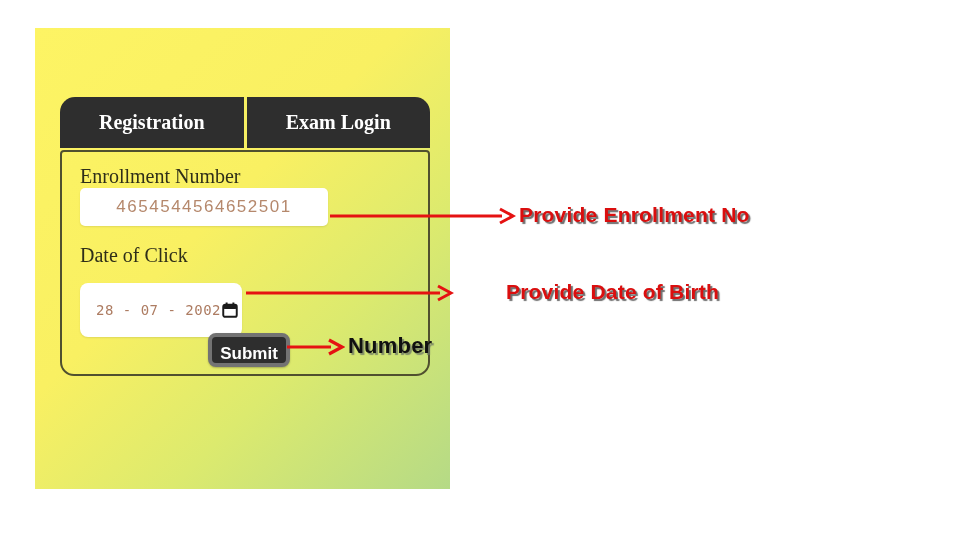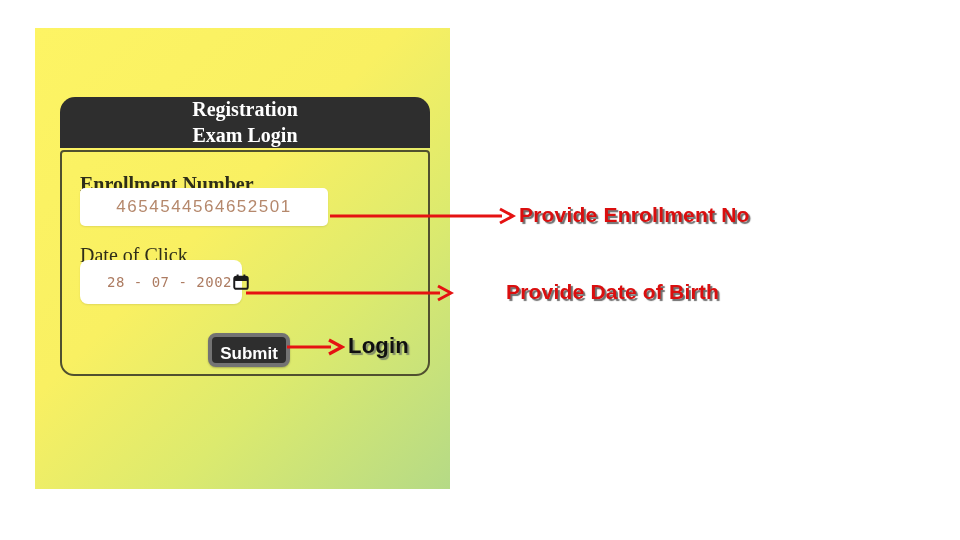--- a/index.html
+++ b/index.html
@@ -24,21 +24,20 @@
 
   
   .tabbar {
     position: absolute;
     left: 60px; top: 97px;
     width: 370px; height: 51px;
     background: #2e2e2e;
     border-radius: 15px 15px 0 0;
     display: flex;
     align-items: stretch;
-    flex-direction: column;
   }
   .tab {
     flex: 1;
     display: flex;
     align-items: center;
     justify-content: center;
     color: #ffffff;
     font-family: "Liberation Serif", serif;
     font-weight: bold;
     font-size: 20px;
@@ -59,21 +58,21 @@
     border-radius: 4px 4px 14px 14px;
   }
   .field-label {
     position: absolute;
     left: 18px;
     font-family: "Liberation Serif", serif;
     font-size: 20px;
     color: #2e2e19;
     white-space: nowrap;
   }
-  .label-enroll { top: 21px; font-weight: bold; }
+  .label-enroll { top: 13px; }
   .label-dob { top: 92px; }
 
   .enroll-input {
     position: absolute;
     left: 18px; top: 36px;
     width: 248px; height: 38px;
     box-sizing: border-box;
     border: none;
     border-radius: 5px;
     background: #ffffff;
@@ -81,28 +80,28 @@
     font-family: "Liberation Sans", sans-serif;
     font-size: 17px;
     letter-spacing: 1.5px;
     color: #b5886c;
     box-shadow: 0 1px 2px rgba(0,0,0,0.10);
     outline: none;
   }
 
   .date-input {
     position: absolute;
-    left: 18px; top: 108px;
-    width: 162px; height: 44px;
+    left: 18px; top: 131px;
+    width: 162px; height: 54px;
     box-sizing: border-box;
     background: #ffffff;
     border-radius: 8px;
     display: flex;
     align-items: center;
-    padding: 0 9px 0 27px;
+    padding: 0 9px 0 16px;
     box-shadow: 0 1px 2px rgba(0,0,0,0.10);
     cursor: text;
   }
   .date-text {
     flex: 1;
     font-family: "DejaVu Sans Mono", monospace;
     font-size: 14px;
     letter-spacing: 0.5px;
     color: #ad7c62;
     white-space: nowrap;
@@ -199,15 +198,15 @@
   <svg class="arrow" style="left:246px; top:283px;" width="208" height="20">
     <line x1="0" y1="10" x2="194" y2="10" stroke="#e51212" stroke-width="3"></line>
     <polyline points="192,3 205,10 192,17" fill="none" stroke="#e51212" stroke-width="3"></polyline>
   </svg>
   <div class="note note-red" style="left:458px; top:280px;margin-left:48px;">Provide Date of Birth</div>
 
   <svg class="arrow" style="left:287px; top:337px;" width="58" height="20">
     <line x1="0" y1="10" x2="44" y2="10" stroke="#e51212" stroke-width="3.2"></line>
     <polyline points="42,3 55,10 42,17" fill="none" stroke="#e51212" stroke-width="3.2"></polyline>
   </svg>
-  <div class="note note-black" style="left:348px; top:333px;">Login</div>
+  <div class="note note-black" style="left:348px; top:333px;">Number</div>
 
 </div>
 
 </body></html>

